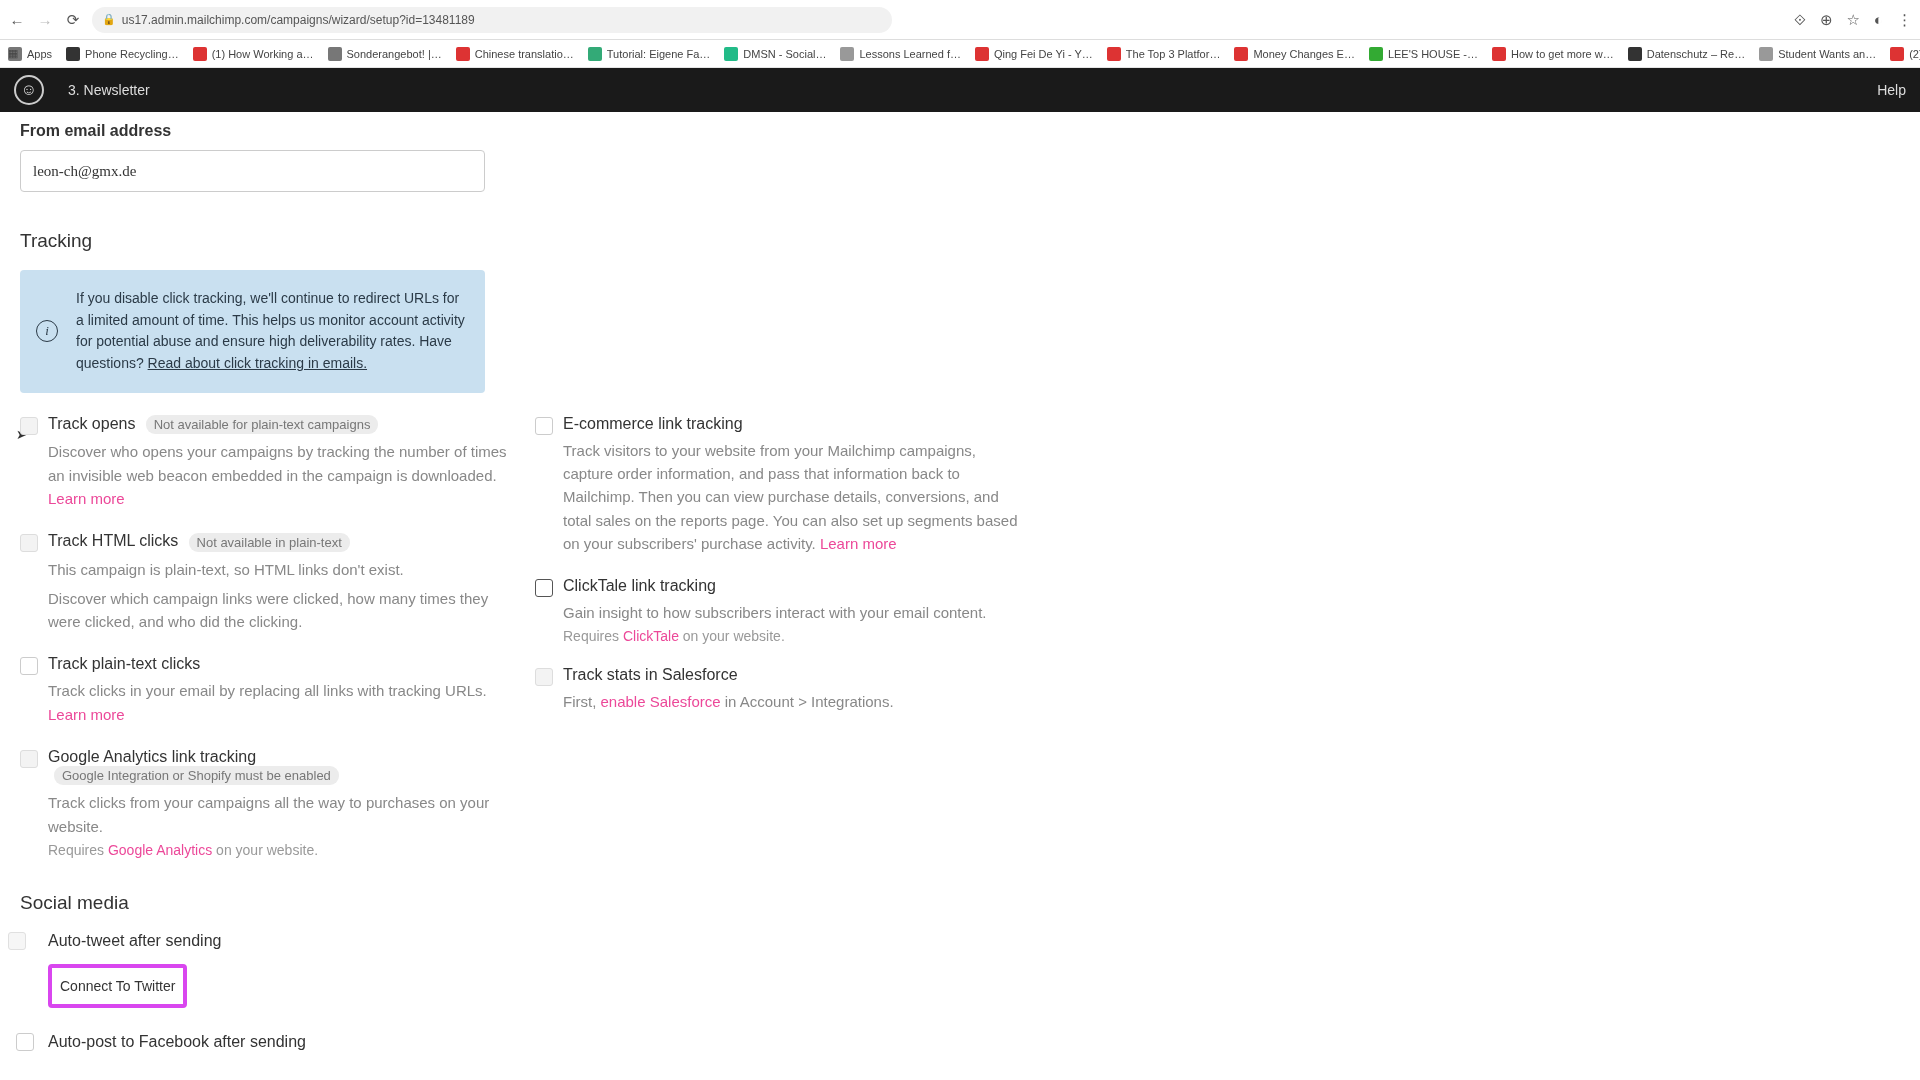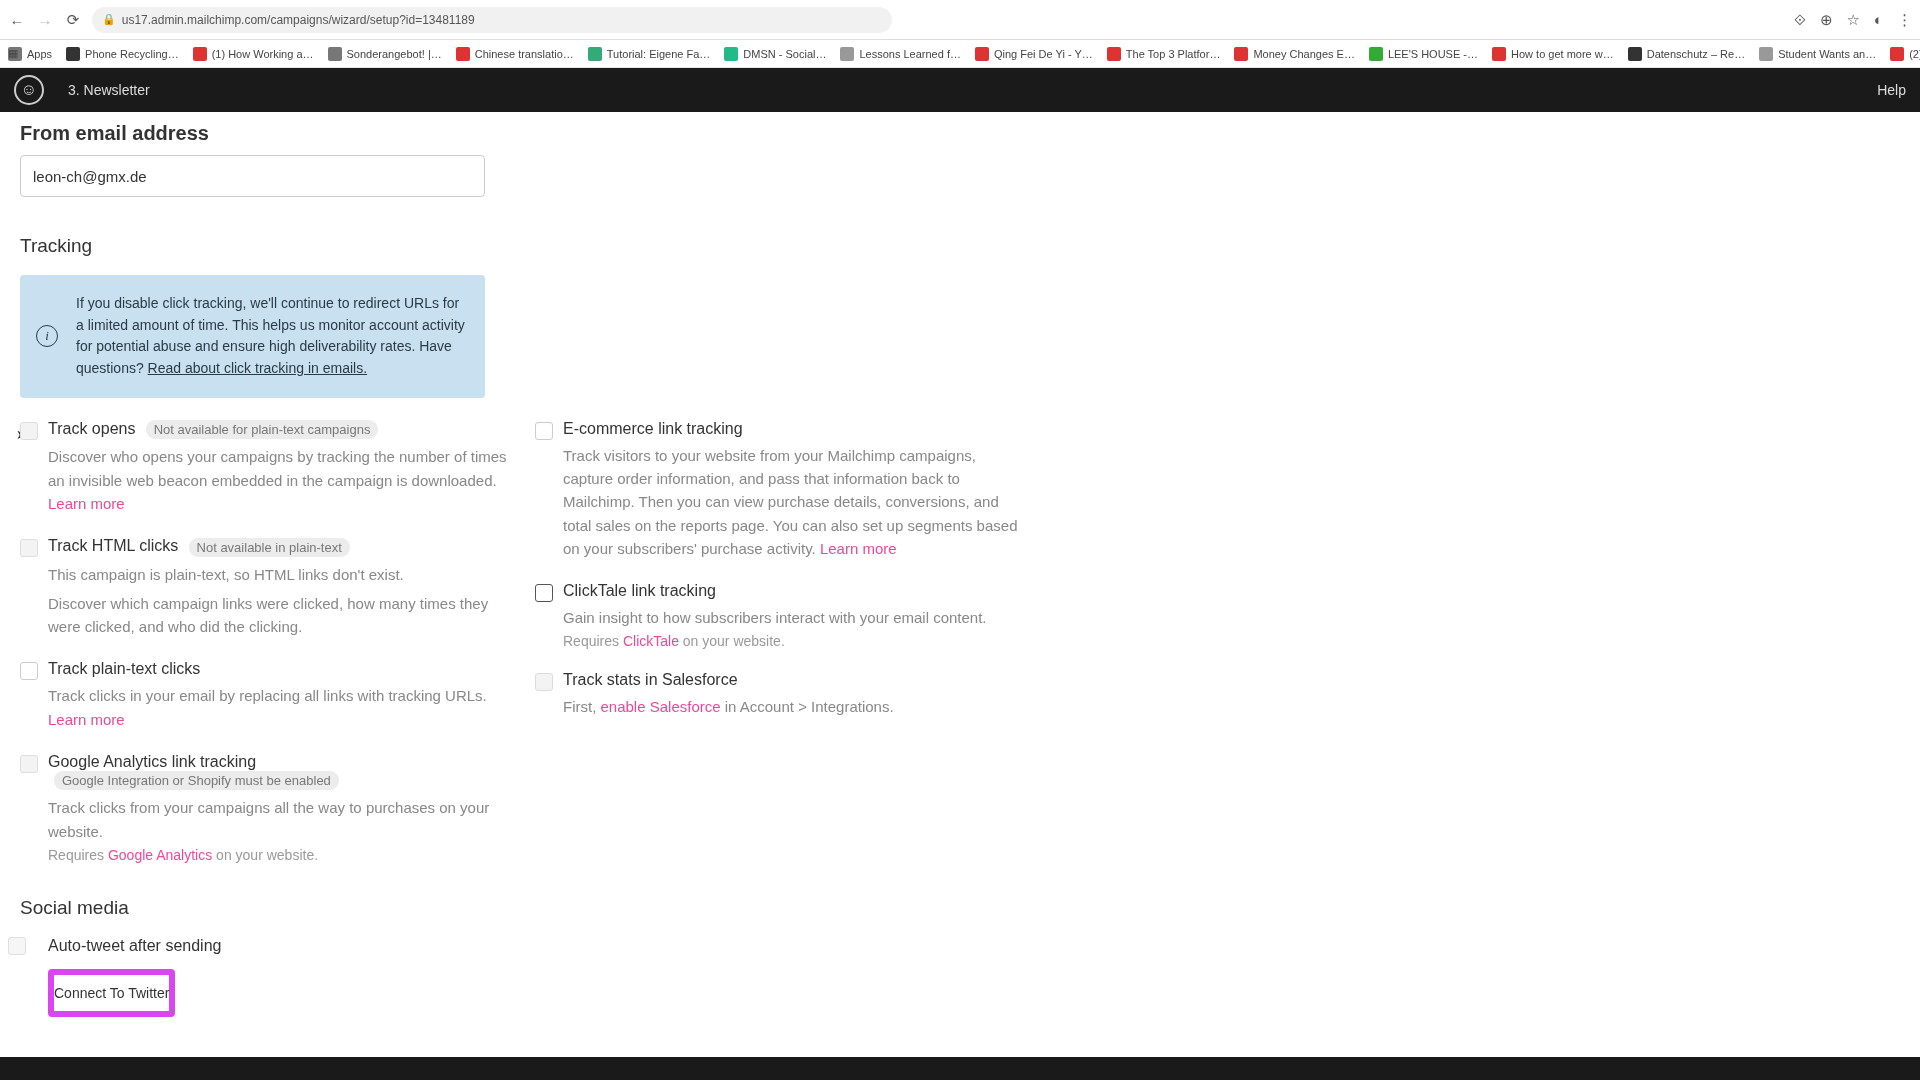--- a/index.html
+++ b/index.html
@@ -18,22 +18,22 @@
 .bookmark { display: flex; align-items: center; gap: 5px; white-space: nowrap; cursor: pointer; }
 .bm-icon { width: 14px; height: 14px; border-radius: 2px; flex-shrink: 0; }
 
 
 .app-header { height: 44px; background: #1a1a1a; color: #ddd; display: flex; align-items: center; padding: 0 14px; gap: 24px; font-size: 14px; }
 .app-logo { width: 30px; height: 30px; border: 2px solid #ccc; border-radius: 50%; display: flex; align-items: center; justify-content: center; font-size: 16px; }
 .app-header .help { margin-left: auto; }
 
 
 .content { padding: 10px 20px 40px 20px; }
-.section-label { font-size: 20px; font-weight: 700; margin-bottom: 10px; color: #333; }
-.text-input { width: 465px; height: 42px; border: 1px solid #ccc; border-radius: 4px; padding: 16px 12px; font-size: 15px; color: #333; }
+.section-label { font-size: 16px; font-weight: 700; margin-bottom: 10px; color: #333; }
+.text-input { width: 465px; height: 42px; border: 1px solid #ccc; border-radius: 4px; padding: 16px 12px; font-size: 15px; color: #333; font-family: Liberation Serif, serif; }
 
 h2.section-head { font-size: 19px; font-weight: 400; color: #333; margin: 38px 0 18px 0; }
 
 .info-box { width: 465px; background: #c9e0f0; border-radius: 4px; padding: 18px 20px 18px 56px; position: relative; color: #2b3a47; font-size: 14px; line-height: 1.55; }
 .info-box .info-icon { position: absolute; left: 16px; top: 50%; transform: translateY(-50%); width: 22px; height: 22px; border: 1.5px solid #2b3a47; border-radius: 50%; display: flex; align-items: center; justify-content: center; font-size: 13px; font-style: italic; font-family: Georgia, serif; }
 .info-box a { color: #2b3a47; text-decoration: underline; }
 
 .options-grid { display: flex; gap: 25px; margin-top: 22px; }
 .options-col { width: 490px; }
 
@@ -46,21 +46,21 @@
 .opt-desc { margin-top: 6px; font-size: 15px; color: #888; line-height: 1.55; }
 .opt-desc a, .opt-note a { color: #ec4899; text-decoration: none; }
 .opt-note { margin-top: 4px; font-size: 14px; color: #999; }
 
 .social-grid { display: flex; gap: 25px; margin-top: 16px; flex-direction: column; }
 .social-opt { position: relative; padding-left: 28px; width: 490px; }
 .social-opt .cb { position: absolute; left: -12px; top: 0; width: 18px; height: 18px; border: 1px solid #ddd; border-radius: 3px; background: #f8f8f8; }
 .social-opt .cbf { position: absolute; left: 0; top: 0; width: 18px; height: 18px; border: 1px solid #ccc; border-radius: 3px; background: #fff; }
 .social-title { font-size: 16px; color: #333; }
 
-.btn-secondary { margin-top: 14px; display: inline-block; padding: 10px 0; border: 6px solid #d946ef; border-radius: 4px; background: #fff; font-size: 14px; color: #333; cursor: pointer; }
+.btn-secondary { margin-top: 14px; display: inline-block; padding: 10px 8px; border: 4px solid #d946ef; border-radius: 4px; background: #fff; font-size: 14px; color: #333; cursor: pointer; }
 
 .bottom-bar { height: 30px; background: #1a1a1a; }
 
 .cursor-dot { position: absolute; left: 16px; top: 427px; font-size: 13px; color: #333; }
 </style>
 </head>
 <body>
 
 <div class="browser-chrome">
   <span class="nav-btn">←</span>
@@ -238,17 +238,21 @@
   </div>
 
   <h2 class="section-head" style="margin-top:12px">Social media</h2>
 
   <div class="social-grid">
     <div class="social-opt">
       <span class="cb" style="left:-12px;background:#f6f6f6;border-color:#e0e0e0"></span>
       <span class="social-title">Auto-tweet after sending</span>
       <div><button class="btn-secondary">Connect To Twitter</button></div>
     </div>
+    <div class="social-opt">
+      <span class="cbf" style="left:-4px"></span>
+      <span class="social-title">Auto-post to Facebook after sending</span>
+    </div>
   </div>
 
 </div>
 
 <div class="bottom-bar"></div>
 
 </body></html>

